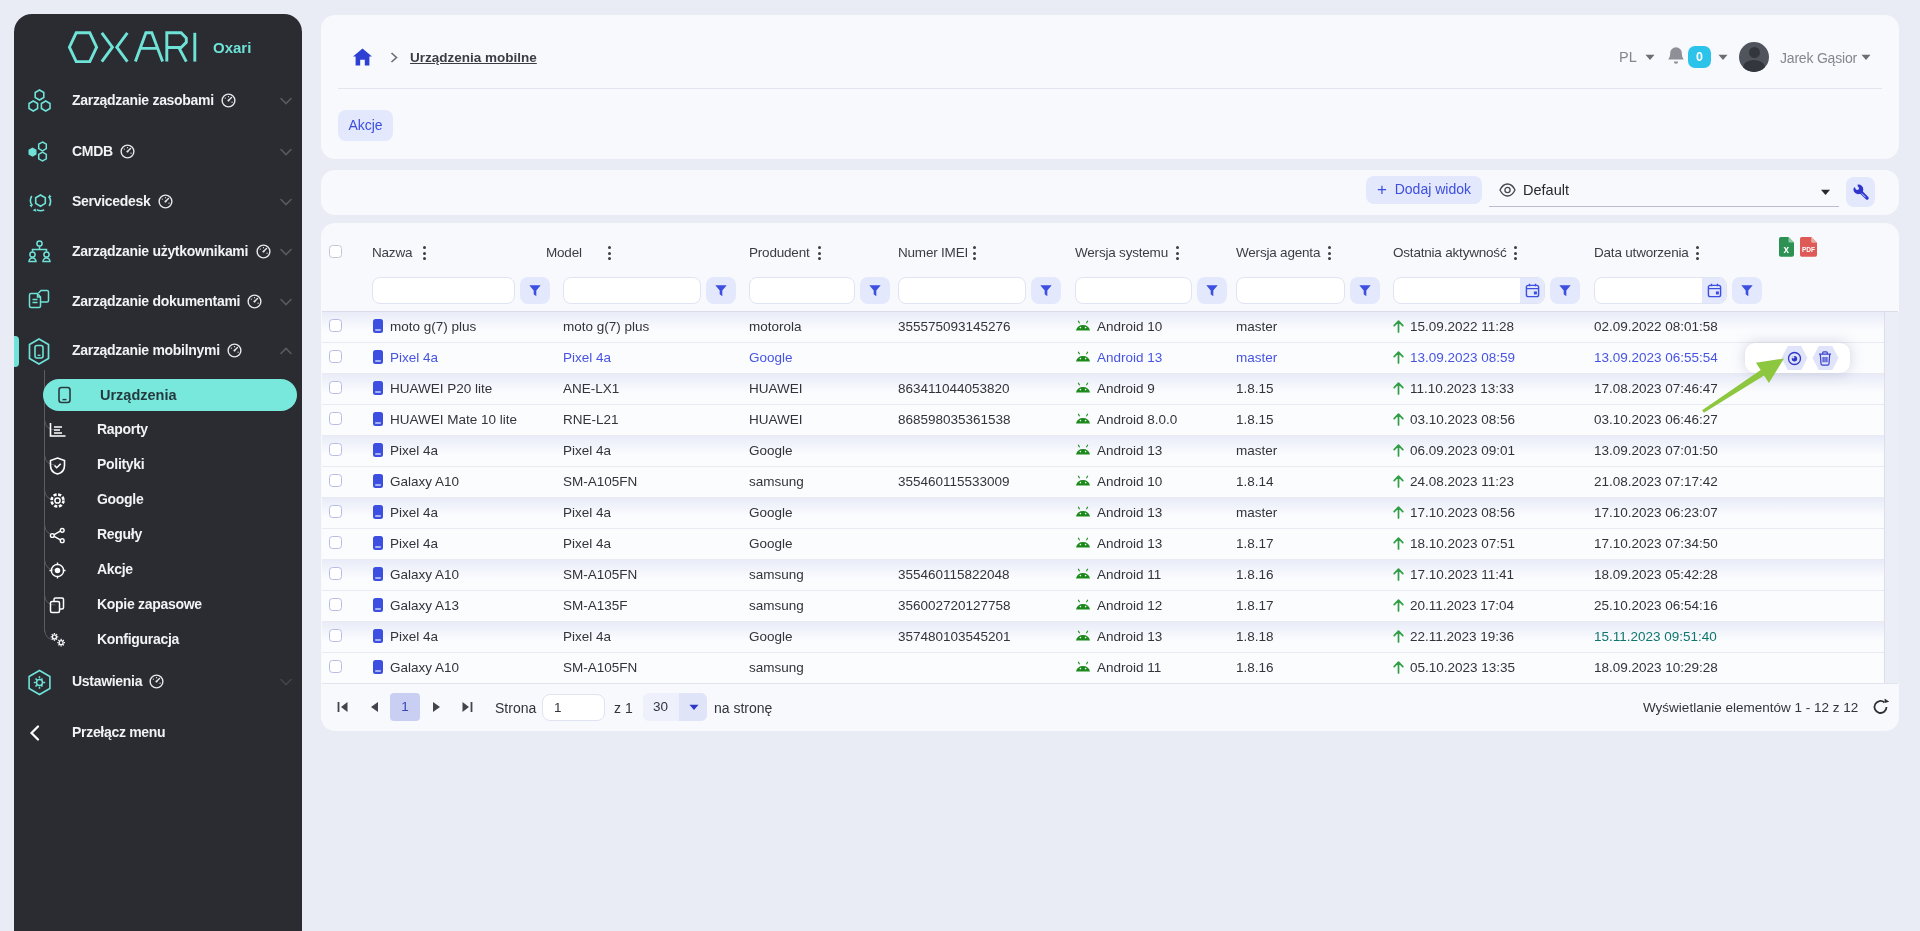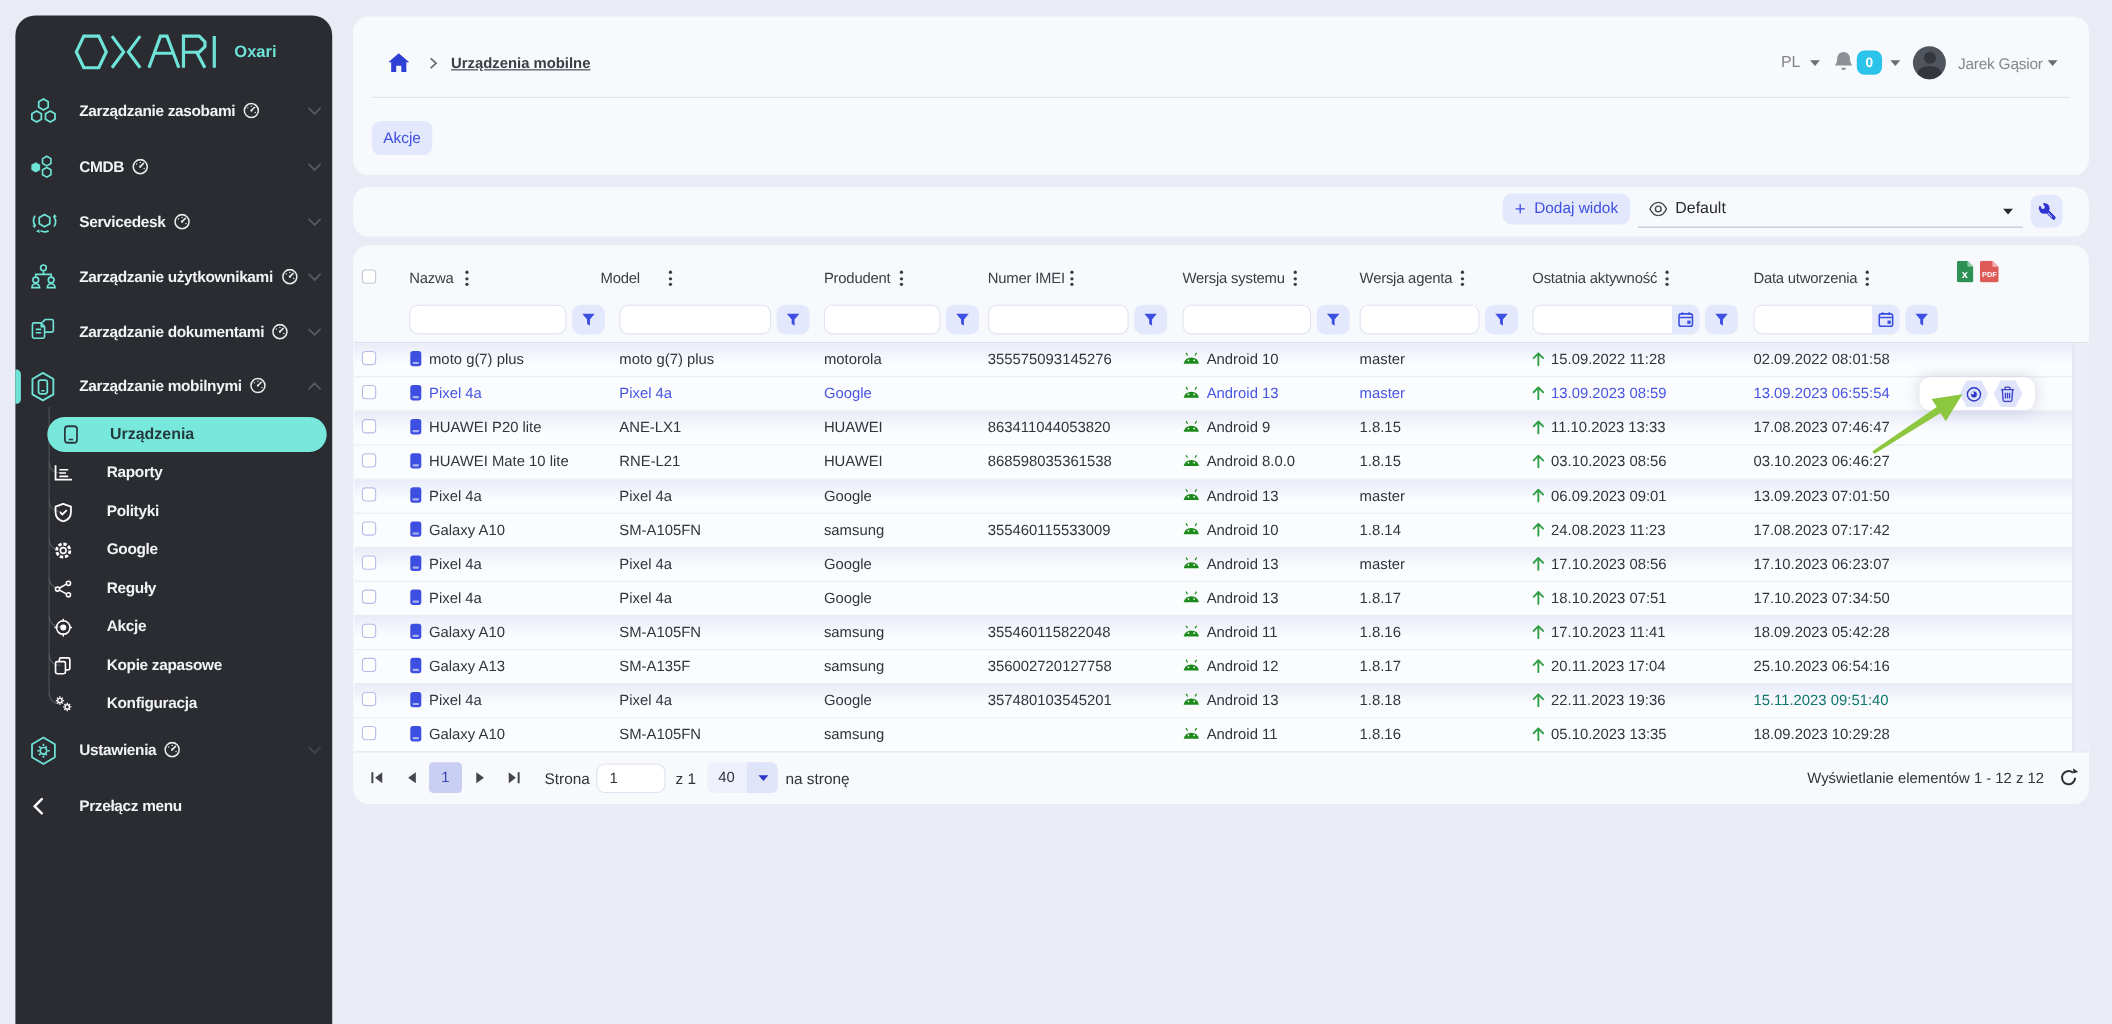--- a/index.html
+++ b/index.html
@@ -534,21 +534,21 @@
 <line x1="11.4" y1="3.2" x2="12.8" y2="0.8" stroke="#1b8a1b" stroke-width="1.1"></line>
 <circle cx="5.4" cy="7.6" r="0.8" fill="#fff"></circle>
     <circle cx="10.6" cy="7.6" r="0.8" fill="#fff"></circle>
 </svg>
 <div class="cell" style="left:1097px;top:474px;color:#32343b">Android 10</div>
 <div class="cell" style="left:1236px;top:474px;color:#32343b">1.8.14</div>
 <svg class="abs" style="left:1393px;top:475px" width="11" height="13" viewBox="0 0 11 13">
 <path d="M5.5 12 V2 M1.2 5.6 L5.5 1.2 L9.8 5.6" fill="none" stroke="#2f9e44" stroke-width="1.7" stroke-linecap="round" stroke-linejoin="round"></path>
 </svg>
 <div class="cell" style="left:1410px;top:474px;color:#32343b">24.08.2023 11:23</div>
-<div class="cell" style="left:1594px;top:474px;color:#32343b">17.08.2023 07:17:42</div>
+<div class="cell" style="left:1594px;top:474px;color:#32343b">21.08.2023 07:17:42</div>
 <div class="abs" style="left:322px;top:498px;width:1562px;height:30px;background:linear-gradient(180deg,#e9ecf8 0%,#fbfcfe 62%)"></div>
 <div class="abs" style="left:322px;top:497px;width:1562px;height:1px;background:#eaebf2"></div>
 <div class="abs" style="left:329px;top:505px;width:13px;height:13px;border:1.6px solid #b6bce6;border-radius:3.5px;background:#fff"></div>
 <div class="abs" style="left:373px;top:505px;width:10px;height:14px;background:#3d4fe0;border-radius:2.5px">
 <div class="abs" style="left:2px;top:9.5px;width:5.5px;height:2.4px;background:#a9b3ef;border-radius:1px"></div>
   </div>
 <div class="cell" style="left:390px;top:505px;color:#32343b">Pixel 4a</div>
 <div class="cell" style="left:563px;top:505px;color:#32343b">Pixel 4a</div>
 <div class="cell" style="left:749px;top:505px;color:#32343b">Google</div>
 <svg class="abs" style="left:1075px;top:506px" width="16" height="12" viewBox="0 0 16 12">
@@ -716,21 +716,21 @@
     <path d="M1 1 l7 5 l-7 5 z" fill="#43444c"></path>
   </svg>
 <svg class="abs" style="left:461px;top:701px" width="12" height="12" viewBox="0 0 12 12">
     <path d="M1.5 1 l6.5 5 L1.5 11 z" fill="#43444c"></path>
     <path d="M10.5 1 v10" stroke="#43444c" stroke-width="1.8"></path>
   </svg>
 <div class="abs" style="left:495px;top:700px;font-size:14px;color:#32343b">Strona</div>
 <div class="finput" style="left:542px;top:693.5px;width:63px;border-color:#dfe3f2"><span style="margin-left:11px;font-size:13.5px;color:#32343b;line-height:25px">1</span></div>
 <div class="abs" style="left:614px;top:700px;font-size:14px;color:#32343b">z 1</div>
 <div class="abs" style="left:643px;top:693px;width:64px;height:28px;background:#eef1fb;border-radius:6px">
-<span style="position:absolute;left:10px;top:6px;font-size:13.5px;color:#32343b">40</span>
+<span style="position:absolute;left:10px;top:6px;font-size:13.5px;color:#32343b">30</span>
 <div class="abs" style="left:36px;top:0;width:28px;height:28px;background:#dfe4f8;border-radius:0 6px 6px 0"></div>
 <svg class="abs2" style="position:absolute;left:46px;top:11px" width="10" height="7" viewBox="0 0 10 7">
       <path d="M0.5 0.8 L5 6 L9.5 0.8 z" fill="#2b35c8"></path>
     </svg>
 </div>
 <div class="abs" style="left:714px;top:700px;font-size:14px;color:#32343b">na stronę</div>
 <div class="abs" style="left:1643px;top:700px;font-size:13.5px;color:#32343b">Wyświetlanie elementów 1 - 12 z 12</div>
 <svg class="abs" style="left:1872px;top:698px" width="17" height="18" viewBox="0 0 17 18">
 <path d="M14.5 9 a6 6 0 1 1 -2 -4.5" fill="none" stroke="#2f3035" stroke-width="1.8"></path>
 <path d="M12.5 0.5 l0.4 4.6 l4.4 -1.4 z" fill="#2f3035"></path>

